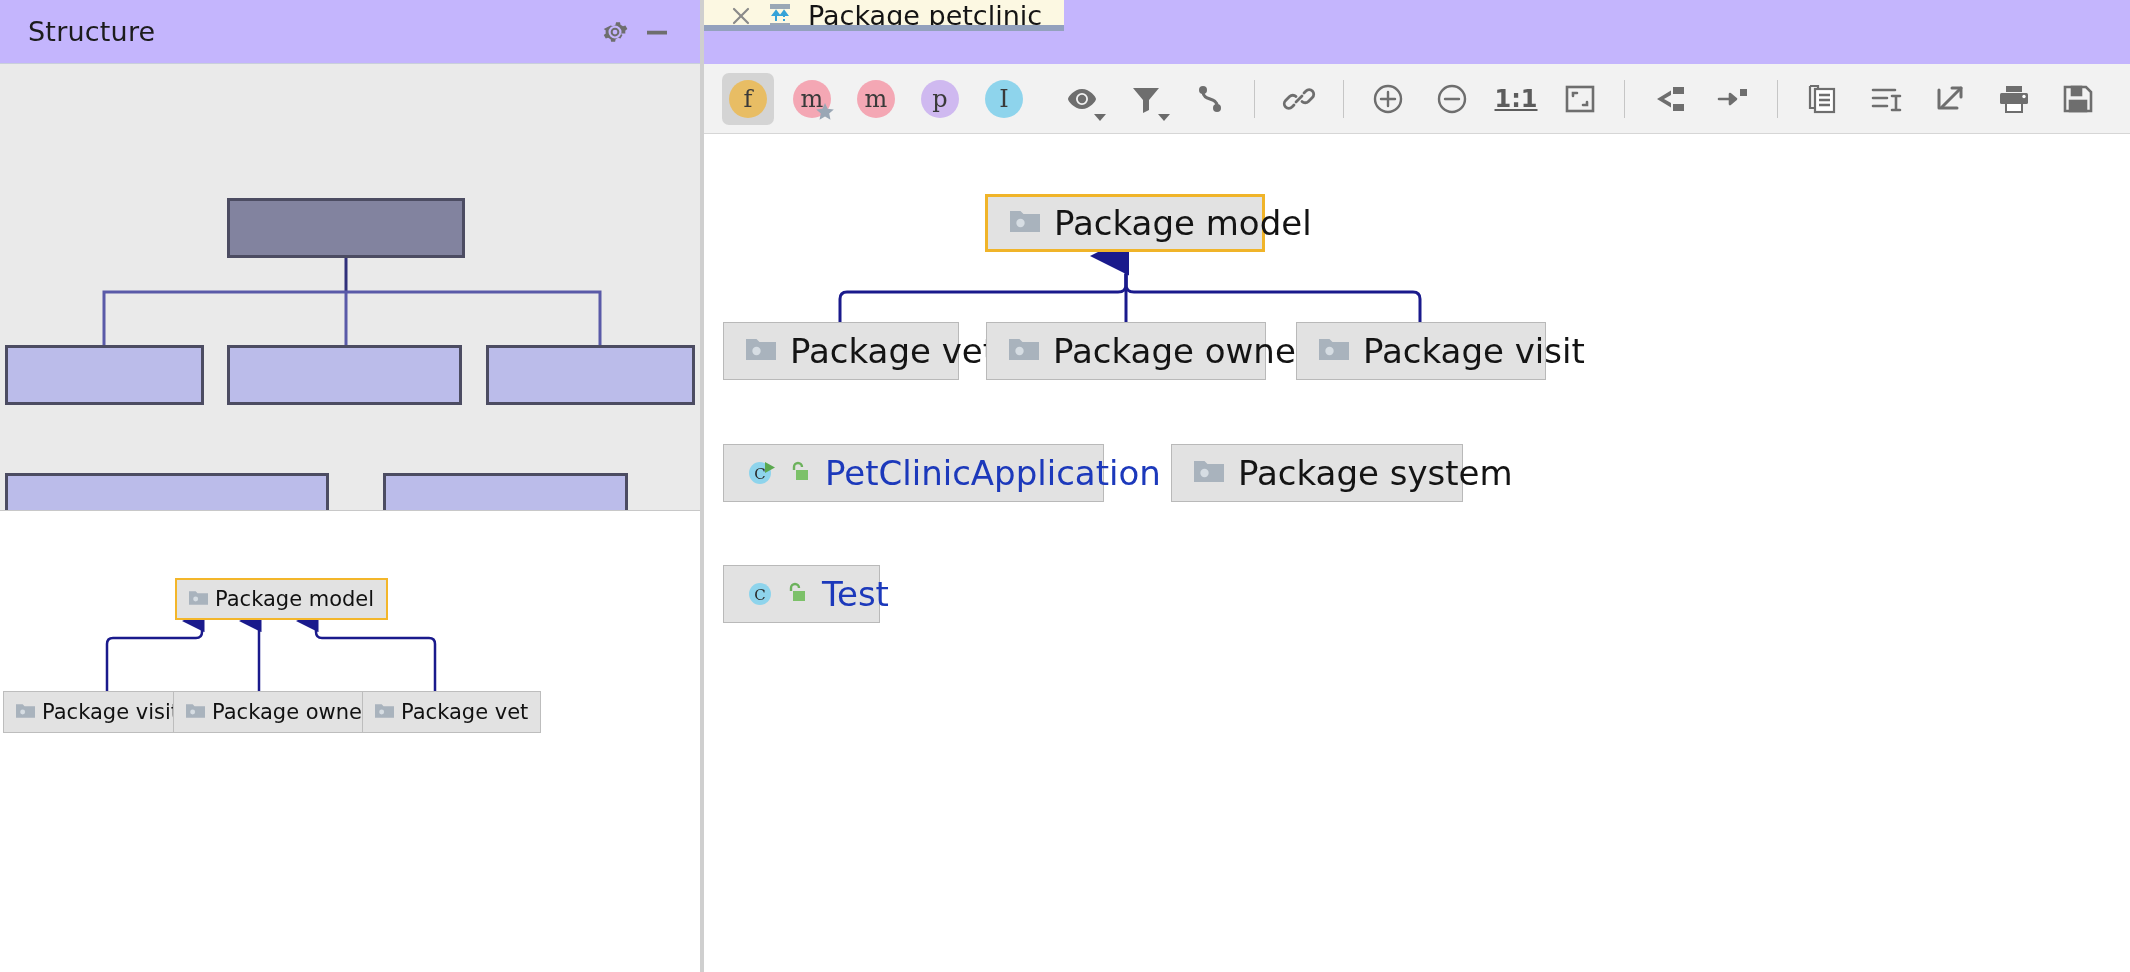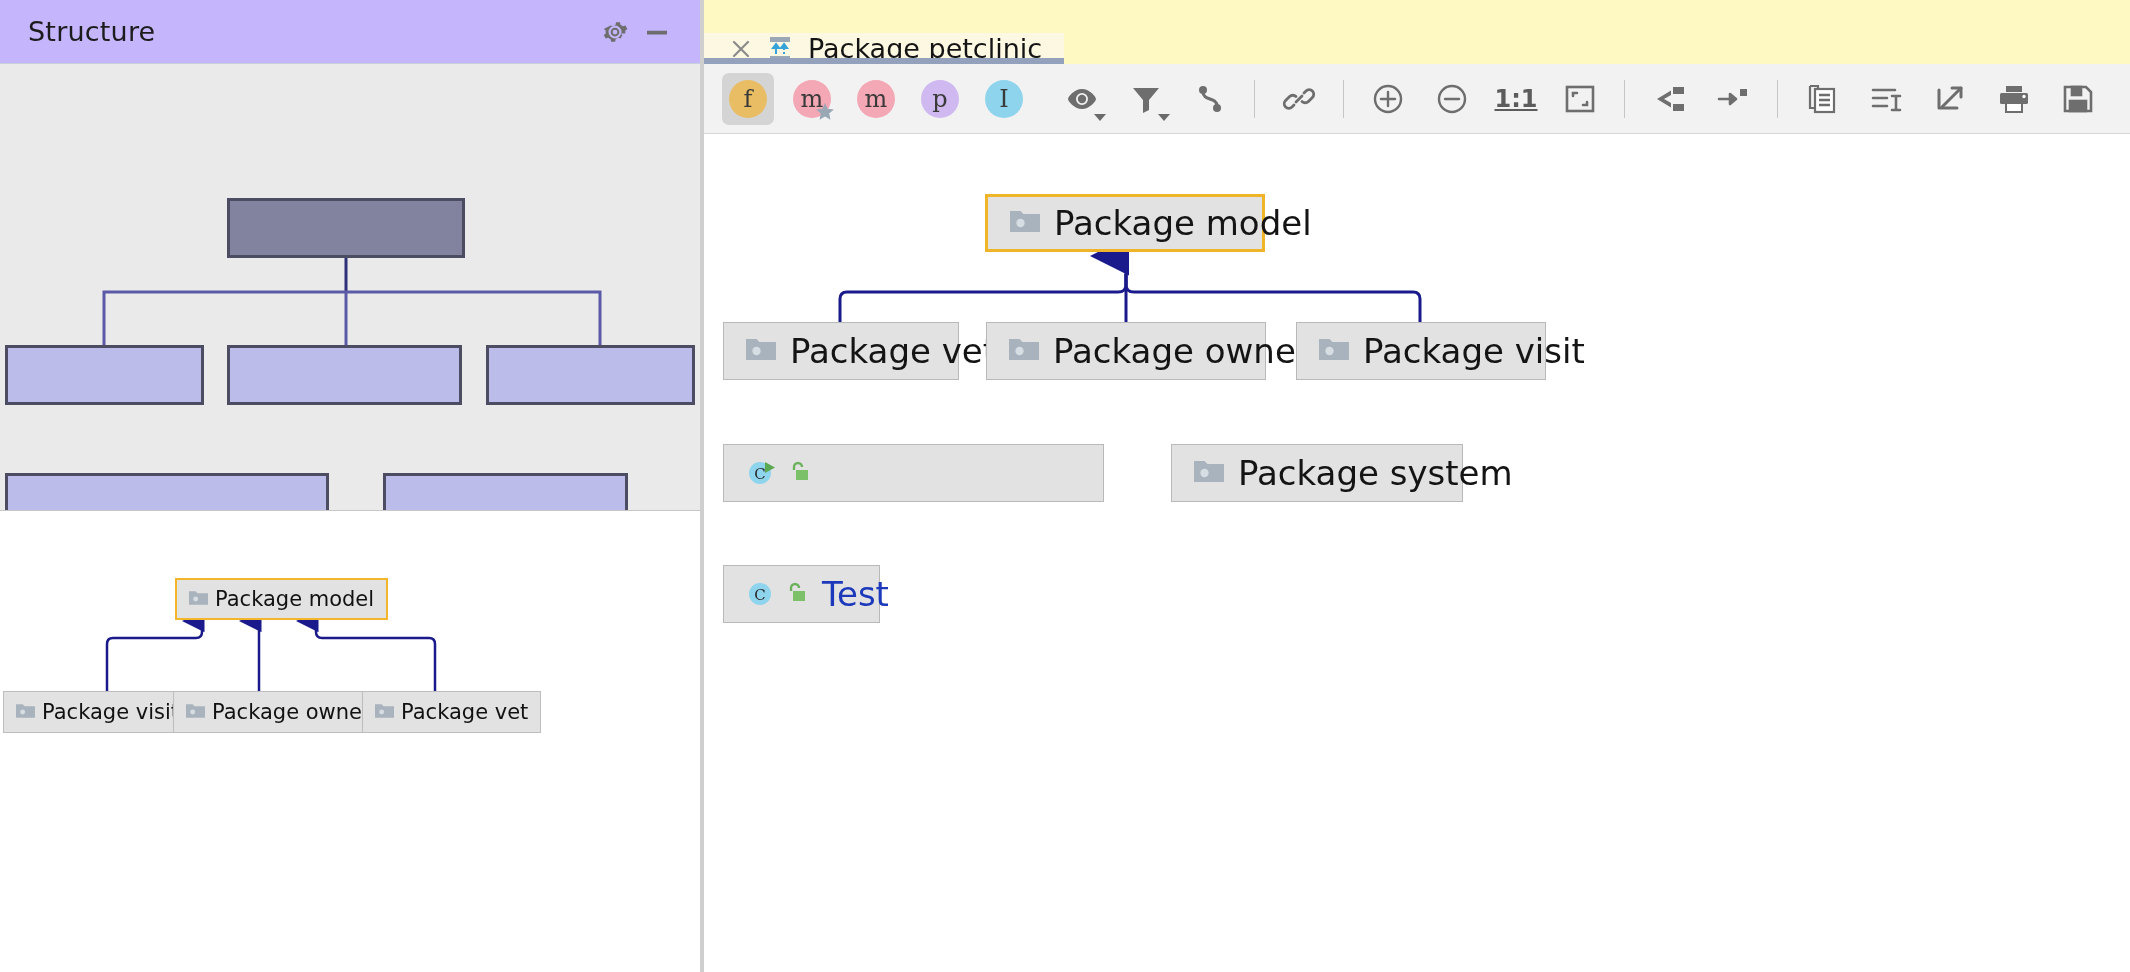--- a/index.html
+++ b/index.html
@@ -88,22 +88,22 @@
   
   .editor{
     flex:1;height:972px;
     display:flex;flex-direction:column;
     background:#ffffff;
     position:relative;
     overflow:hidden;
   }
   .tabbar{
     height:64px;min-height:64px;
-    background:#fef9c3;
-    display:flex;align-items:flex-end;
+    background:#c4b5fd;
+    display:flex;align-items:flex-start;
     position:relative;
   }
   .tab{
     display:flex;align-items:center;gap:14px;
     padding:0 22px 0 26px;
     background:#fcf8e2;
     position:relative;
     cursor:pointer;
     min-width:340px;
     box-sizing:border-box;
@@ -492,20 +492,21 @@
             <text x="14" y="21" font-size="15" fill="#2b2b2b" text-anchor="middle" font-family="DejaVu Serif, serif">C</text>
             <path d="M19 4 L29 9.5 L19 15 Z" fill="#5aa84f"></path>
           </svg>
         </span>
         <span style="margin-left:-6px;">
           <svg width="24" height="24" viewBox="0 0 24 24">
             <path d="M7 11V8a4 4 0 018 0" fill="none" stroke="#6cb25c" stroke-width="2.4"></path>
             <rect x="9" y="11" width="12" height="10" fill="#7cc169"></rect>
           </svg>
         </span>
+        <span class="node-label link">PetClinicApplication</span>
       </div>
 
       <div class="node" style="left:467px;top:310px;width:292px;height:58px;text-align:center;">
         <span>
           <svg width="30" height="25" viewBox="0 0 20 16">
               <path d="M0 1h7l2 2h11v12H0z" fill="#a9b3bd"></path>
               <circle cx="7" cy="9" r="2.8" fill="#d6dde3"></circle>
             </svg>
         </span>
         <span class="node-label">Package system</span>

